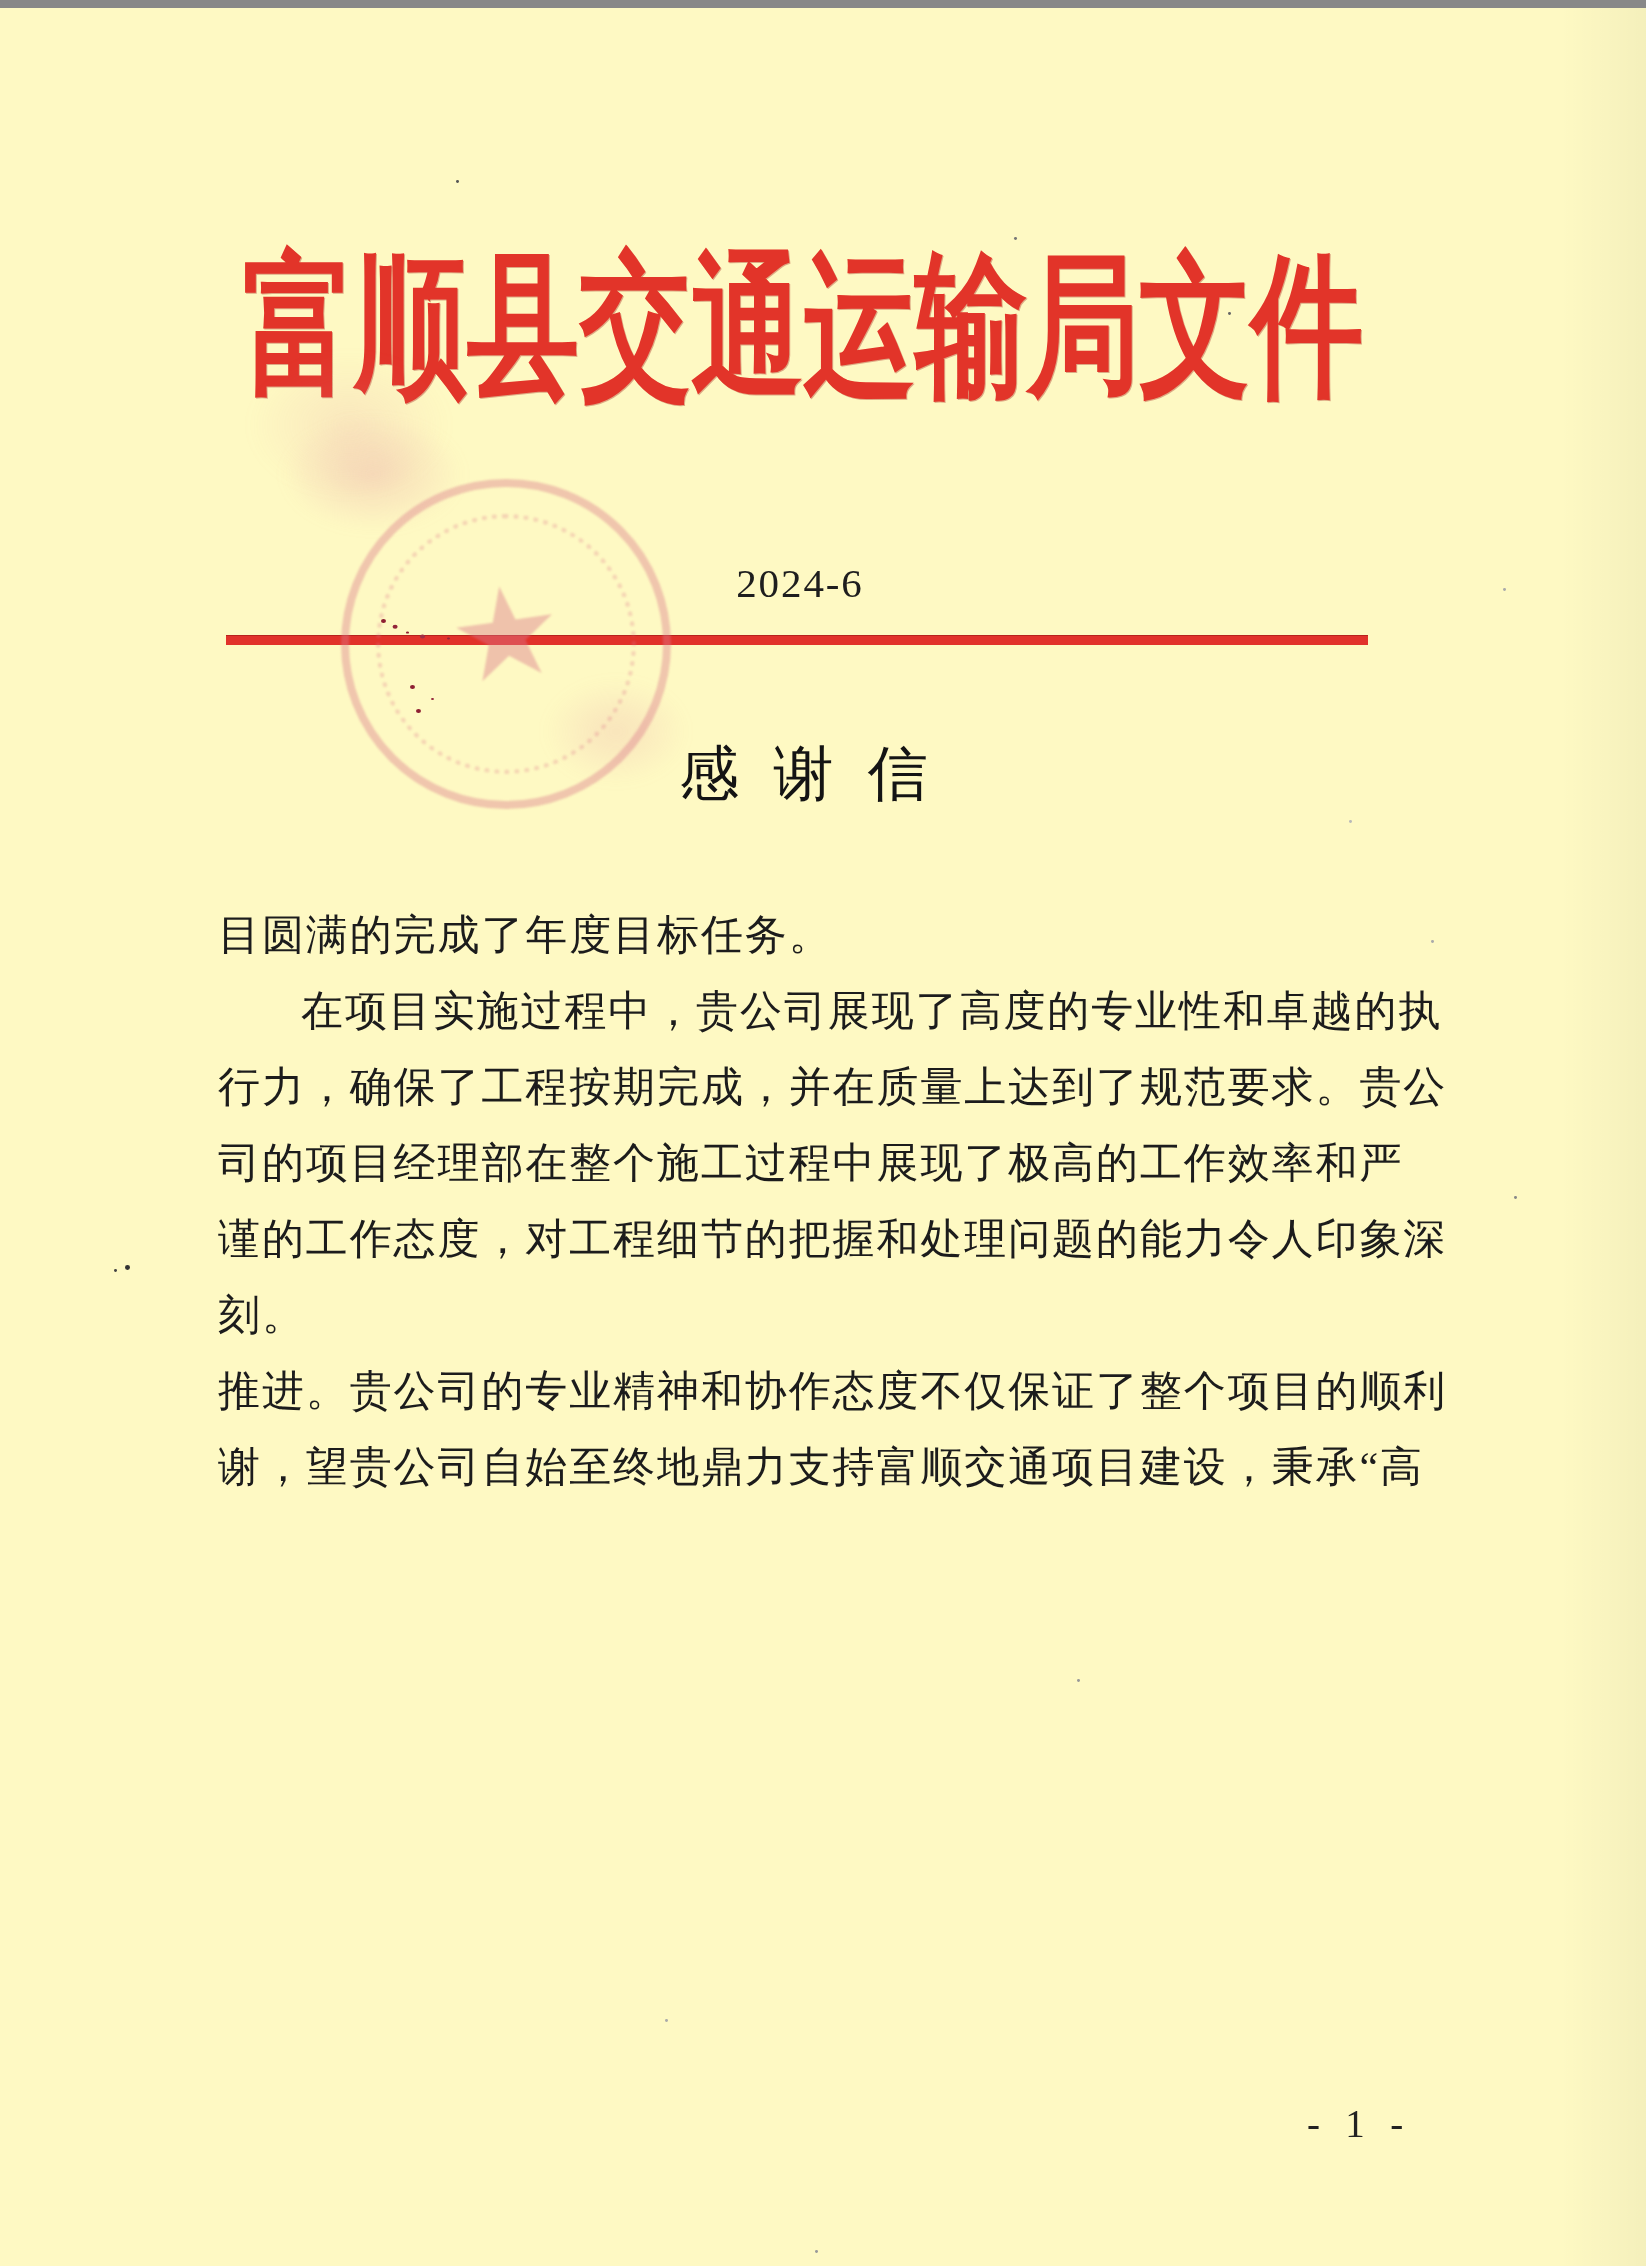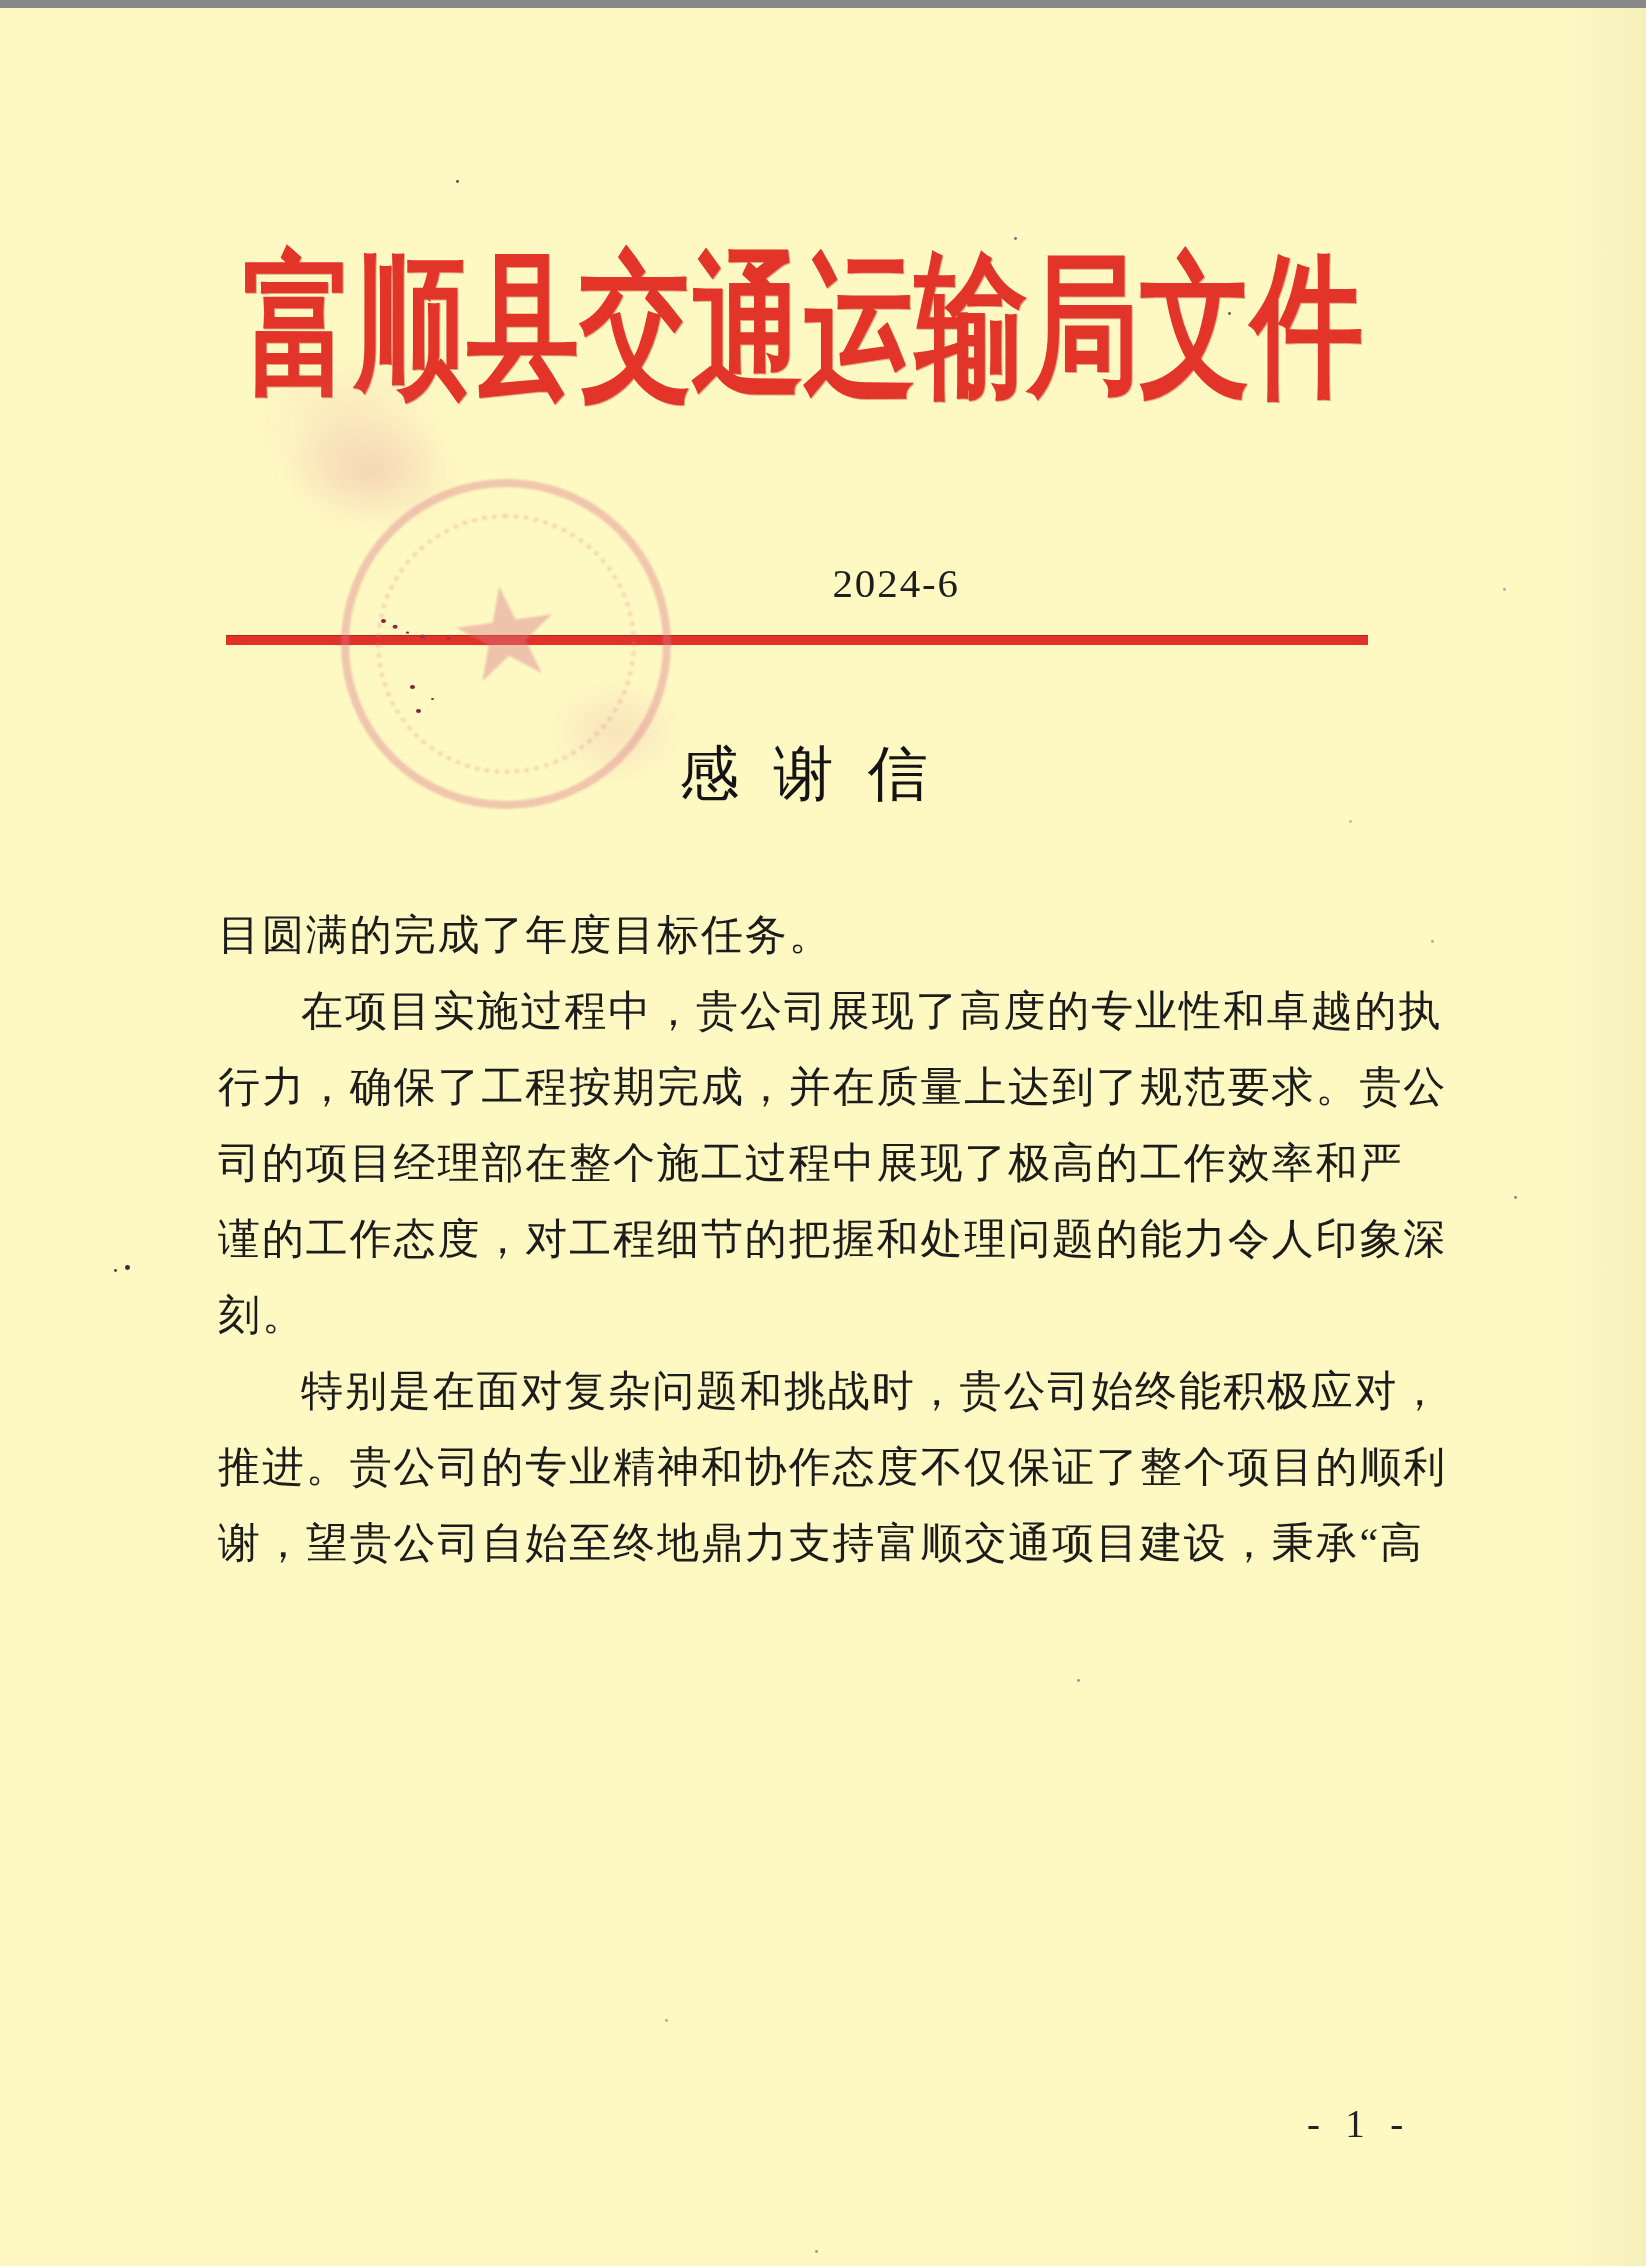--- a/index.html
+++ b/index.html
@@ -35,21 +35,21 @@
     transform: scaleY(1.38);
     transform-origin: left top;
     text-shadow: 1px 1px 0 rgba(160,20,15,0.35);
   }
 
   
   .doc-number {
     position: absolute;
     left: 640px; top: 555px;
     width: 320px;
-    text-align: right;
+    text-align: center;
     font-size: 41px;
     line-height: 41px;
     color: #1e1e1e;
     letter-spacing: 1.9px;
   }
 
   
   .red-rule {
     position: absolute;
     left: 226px; top: 627px;
@@ -189,21 +189,20 @@
 
   <h2 class="letter-title">感 谢 信</h2>
 
   <div class="body-text">
       <div class="body-line">目圆满的完成了年度目标任务。</div>
       <div class="body-line indent">在项目实施过程中，贵公司展现了高度的专业性和卓越的执</div>
       <div class="body-line">行力，确保了工程按期完成，并在质量上达到了规范要求。贵公</div>
       <div class="body-line">司的项目经理部在整个施工过程中展现了极高的工作效率和严</div>
       <div class="body-line">谨的工作态度，对工程细节的把握和处理问题的能力令人印象深</div>
       <div class="body-line">刻。</div>
-      <div class="body-line indent">特别是在面对复杂问题和挑战时，贵公司始终能积极应对，</div>
       <div class="body-line">推进。贵公司的专业精神和协作态度不仅保证了整个项目的顺利</div>
       <div class="body-line">谢，望贵公司自始至终地鼎力支持富顺交通项目建设，秉承“高</div>
     </div>
 
   <div class="page-number">- 1 -</div>
 
   <div class="scan-dots"></div>
 
 </div>
 

